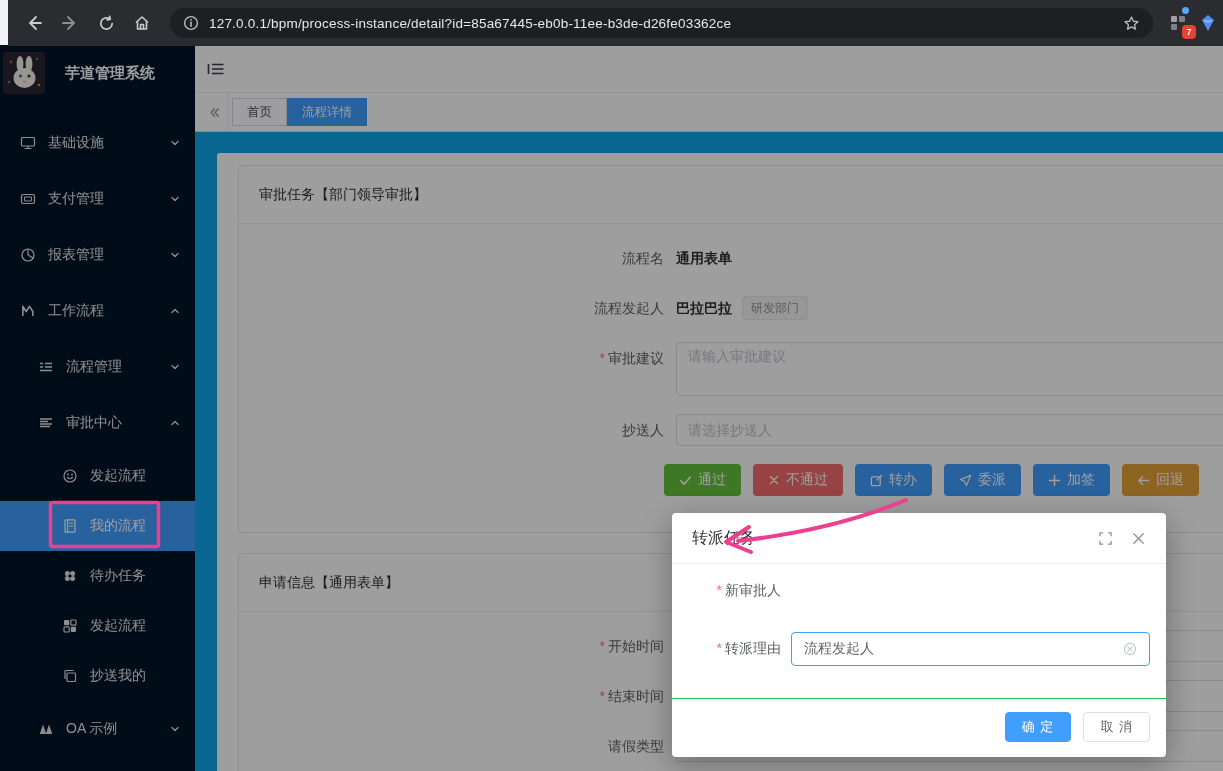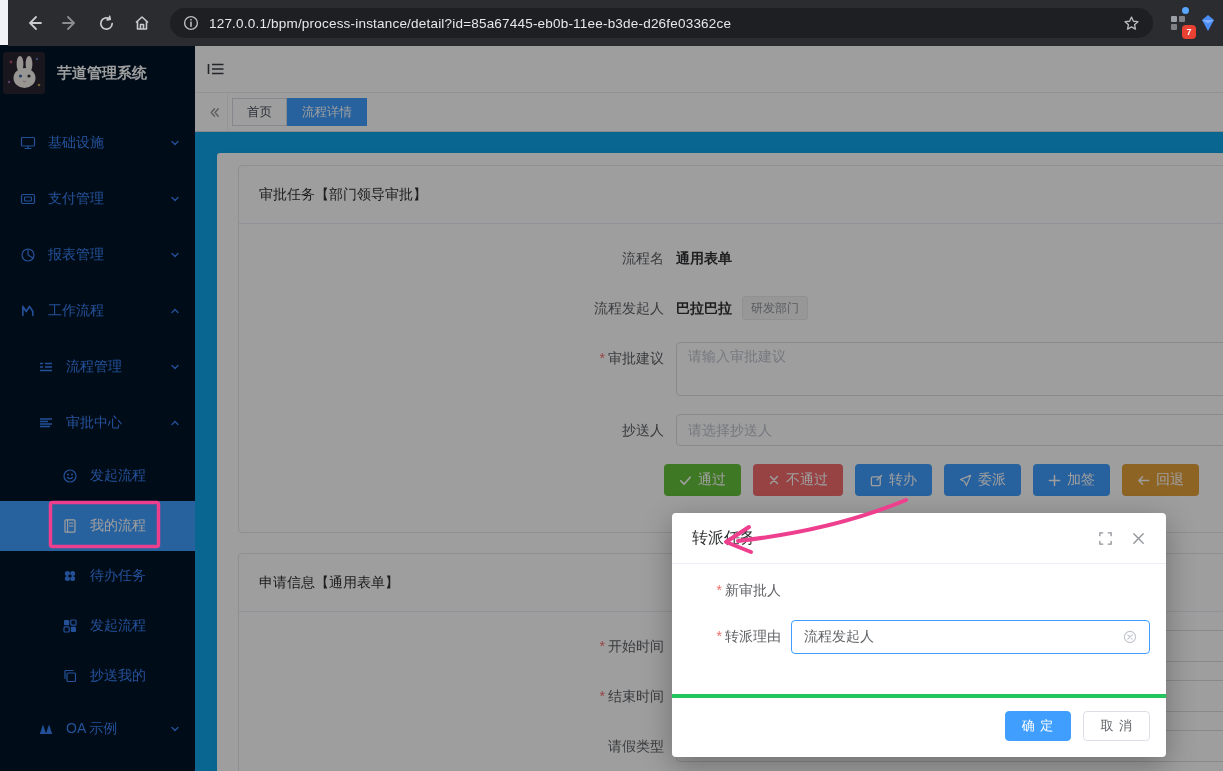--- a/index.html
+++ b/index.html
@@ -18,25 +18,25 @@
   .ext-wrap{position:relative;width:26px;height:26px;display:flex;align-items:center;justify-content:center}
   .ext-badge{position:absolute;right:-5px;bottom:-3px;background:#e94235;color:#fff;font-size:9px;font-weight:bold;
              width:14px;height:14px;border-radius:4px;display:flex;align-items:center;justify-content:center}
   .ext-dot{position:absolute;top:-3px;right:2px;width:7px;height:7px;border-radius:50%;background:#58a6ff}
 
   
   .app{position:absolute;top:45px;left:0;right:0;bottom:0;display:flex}
 
   
   .sidebar{width:195px;flex:none;background:#001529;display:flex;flex-direction:column;overflow:hidden}
-  .logo{height:56px;display:flex;align-items:center;gap:12px;padding-left:3px}
+  .logo{height:56px;display:flex;align-items:center;gap:20px;padding-left:3px}
   .logo .avatar{width:42px;height:42px;border-radius:3px;overflow:hidden;flex:none}
   .logo .t{color:#fff;font-size:15px;font-weight:bold;white-space:nowrap}
   .menu{margin-top:14px}
-  .mi{display:flex;align-items:center;color:#3b82f6;cursor:pointer;position:relative}
+  .mi{display:flex;align-items:center;color:#e5e5e5;cursor:pointer;position:relative}
   .mi.l1{height:56px;padding-left:20px}
   .mi.l2{height:56px;padding-left:38px}
   .mi.l3{height:50px;padding-left:62px}
   .mi .ico{flex:none;display:flex}
   .mi .lbl{margin-left:12px;white-space:nowrap}
   .mi .chev{position:absolute;right:14px;display:flex}
   .mi.active{background:#409eff;color:#fff}
 
   
   .main{flex:1;display:flex;flex-direction:column;min-width:0}
@@ -78,29 +78,29 @@
   
   .dim{position:absolute;top:45px;left:0;right:0;bottom:0;background:rgba(0,0,0,.38);z-index:50}
 
   
   .dialog{position:absolute;left:672px;top:513px;width:494px;height:244px;background:#fff;border-radius:4px;
           box-shadow:0 8px 30px rgba(0,0,0,.3);z-index:60;box-sizing:border-box;display:flex;flex-direction:column}
   .dhead{height:50px;flex:none;display:flex;align-items:center;padding:0 20px;border-bottom:1px solid #ebeef5}
   .dtitle{flex:1;font-size:16px;color:#303133}
   .dico{color:#909399;margin-left:18px;cursor:pointer;display:flex}
   .dbody{flex:1;padding:18px 16px 0 20px}
-  .drow{display:flex;align-items:center;margin-bottom:20px}
+  .drow{display:flex;align-items:center;margin-bottom:32px}
   .dlab{width:99px;flex:none;text-align:right;padding-right:10px;box-sizing:border-box;color:#606266}
   .dsel{flex:1;height:30px;border:1px solid #dcdfe6;border-radius:4px;display:flex;align-items:center;
         padding:0 12px;color:#606266;cursor:pointer}
   .dsel .v{flex:1}
   .dinp{flex:1;height:32px;border:1px solid #409eff;border-radius:4px;display:flex;align-items:center;
         padding:0 12px;color:#606266}
   .dinp .v{flex:1}
-  .dfoot{flex:none;border-top:4px solid #22c55e;display:flex;justify-content:flex-end;align-items:center;
+  .dfoot{flex:none;border-top:1px solid #22c55e;display:flex;justify-content:flex-end;align-items:center;
          gap:12px;padding:13px 16px 16px}
   .dbtn{height:30px;padding:0 16px;border-radius:4px;font-size:13px;cursor:pointer;font-family:inherit;
         display:flex;align-items:center;letter-spacing:1px}
   .dbtn.primary{background:#409eff;border:1px solid #409eff;color:#fff}
   .dbtn.plain{background:#fff;border:1px solid #dcdfe6;color:#606266}
 
   
   .anno{position:absolute;top:0;left:0;z-index:150;pointer-events:none}
 </style>
 </head>

